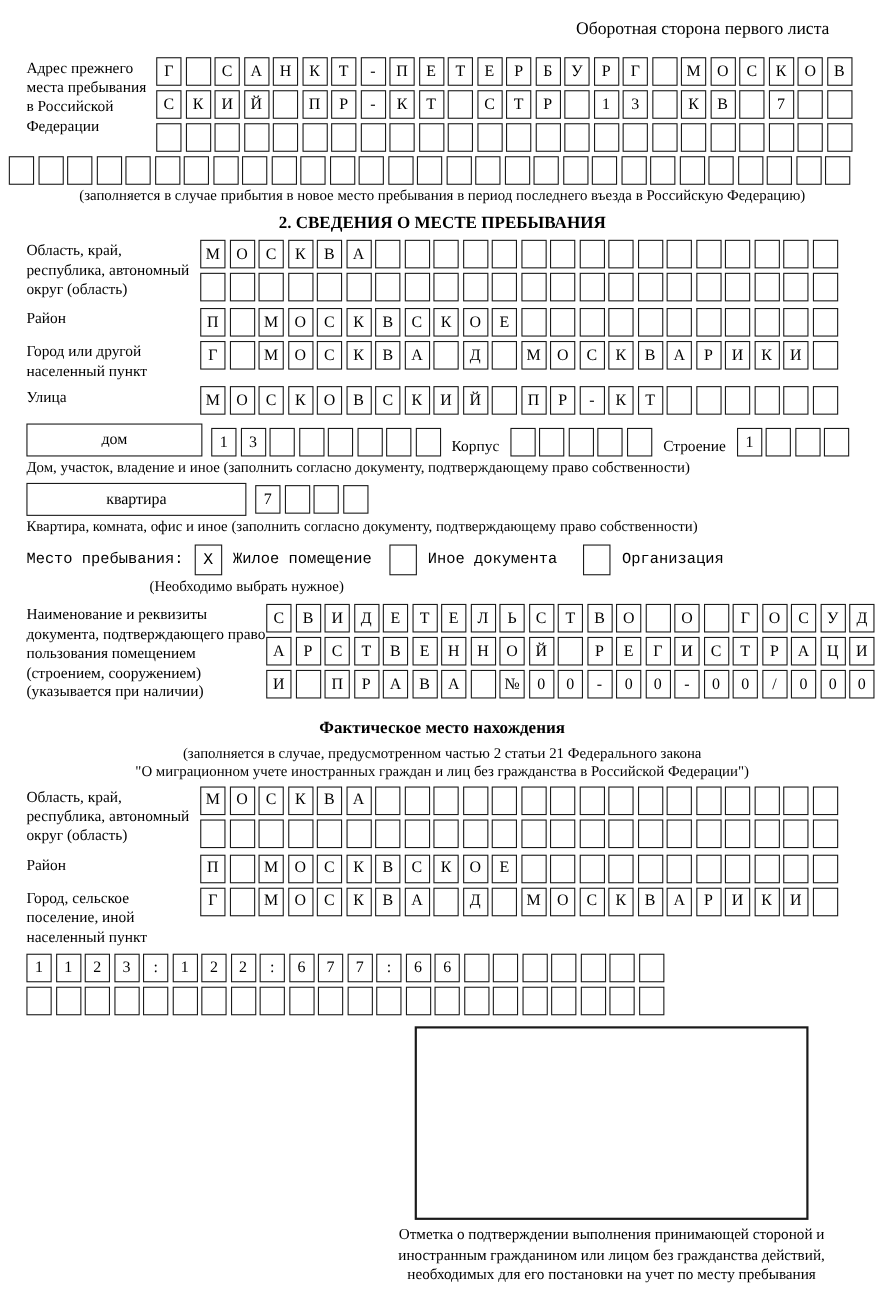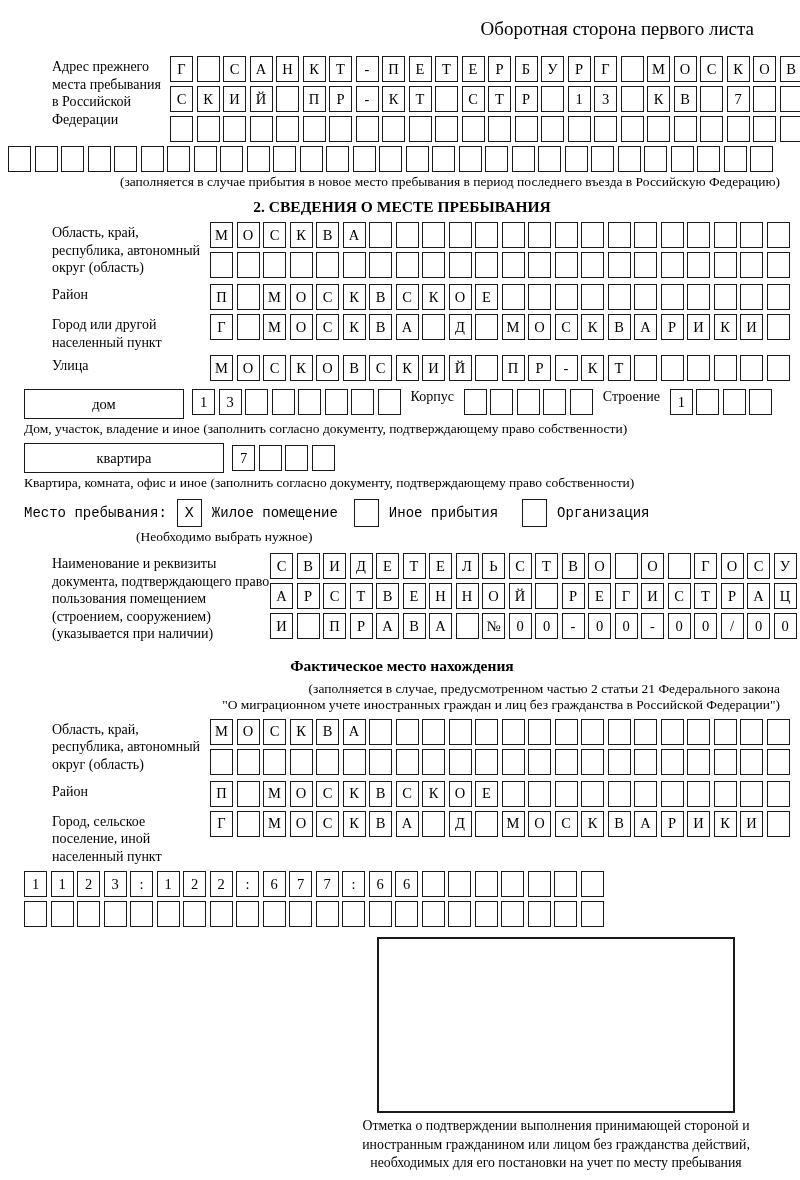--- a/index.html
+++ b/index.html
@@ -2,34 +2,34 @@
 <html><head>
 <meta charset="utf-8">
 <style>
   * { margin:0; padding:0; box-sizing:border-box; }
   html,body { background:#fff; }
   body {
     width:800px; min-height:1180px;
     font-family:"Liberation Serif","DejaVu Serif",serif;
     color:#000; padding:18px 20px 10px 24px; font-size:14px;
   }
-  .hdr { text-align:right; font-size:19px; padding-right:26px; }
+  .hdr { text-align:right; font-size:16px; padding-right:26px; }
   .row { display:flex; align-items:flex-start; }
-  .lblcol { flex:0 0 auto; line-height:1.25; padding-top:2px;margin-left:28px; }
+  .lblcol { flex:0 0 auto; line-height:1.25; padding-top:2px; }
   .lbl-top { width:118px; }
   .lbl-sec { width:158px; }
   .boxcol { display:flex; flex-direction:column; gap:4px; }
   .boxrow { display:flex; gap:3.5px; }
   .box {
     width:23px; height:26px; border:1.6px solid #1a1a1a;
     display:inline-flex; align-items:center; justify-content:center;
     font-size:14.5px; background:#fff; flex:0 0 auto;
   }
   .note { font-size:13.5px; }
-  .note-c { text-align:right; font-size:13.5px; }
+  .note-c { text-align:center; font-size:13.5px; }
   .title { text-align:center; font-weight:bold; font-size:15.5px; }
   .widefield {
     border:1.8px solid #1a1a1a; height:30px; display:flex;
     align-items:center; justify-content:center; font-size:14.5px;
   }
   .inline-lab { font-size:14px; padding:4px 2px 0 2px; }
   .chkbox { width:25px; height:28px; border:1.8px solid #1a1a1a;
     display:inline-flex; align-items:center; justify-content:center; font-size:15px; }
   .stamp-wrap { width:404px; margin-left:auto; margin-right:22px; margin-top:10px; }
   .stamp-box { width:358px; height:176px; border:2px solid #1a1a1a; margin:0 auto; }
@@ -292,21 +292,21 @@
       <span class="box">Т</span>
       <span class="box">&nbsp;</span>
       <span class="box">&nbsp;</span>
       <span class="box">&nbsp;</span>
       <span class="box">&nbsp;</span>
       <span class="box">&nbsp;</span>
       <span class="box">&nbsp;</span>
     </div>
 </div>
 
-<div class="row mt8 gap8" style="align-items:flex-start;">
+<div class="row mt8 gap8" style="align-items:flex-end;">
   <div class="widefield" style="width:160px;">дом</div>
   <div class="boxrow">
       <span class="box">1</span>
       <span class="box">3</span>
       <span class="box">&nbsp;</span>
       <span class="box">&nbsp;</span>
       <span class="box">&nbsp;</span>
       <span class="box">&nbsp;</span>
       <span class="box">&nbsp;</span>
       <span class="box">&nbsp;</span>
@@ -338,21 +338,21 @@
       <span class="box">&nbsp;</span>
     </div>
 </div>
 <div class="note mt2">Квартира, комната, офис и иное (заполнить согласно документу, подтверждающему право собственности)</div>
 
 <div class="row mt8" style="align-items:center; gap:10px;font-family:Liberation Mono, monospace;">
   <span>Место пребывания:</span>
   <span class="chkbox">X</span>
   <span>Жилое помещение</span>
   <span class="chkbox" style="margin-left:6px;"></span>
-  <span>Иное прибытия</span>
+  <span>Иное документа</span>
   <span class="chkbox" style="margin-left:14px;"></span>
   <span>Организация</span>
 </div>
 <div class="note" style="margin-left:112px; margin-top:2px;">(Необходимо выбрать нужное)</div>
 
 <div class="row mt8">
   <div class="lblcol" style="width:218px;">Наименование и реквизиты документа, подтверждающего право пользования помещением (строением, сооружением) (указывается при наличии)</div>
   <div class="boxcol">
     <div class="boxrow">
         <span class="box">С</span>

